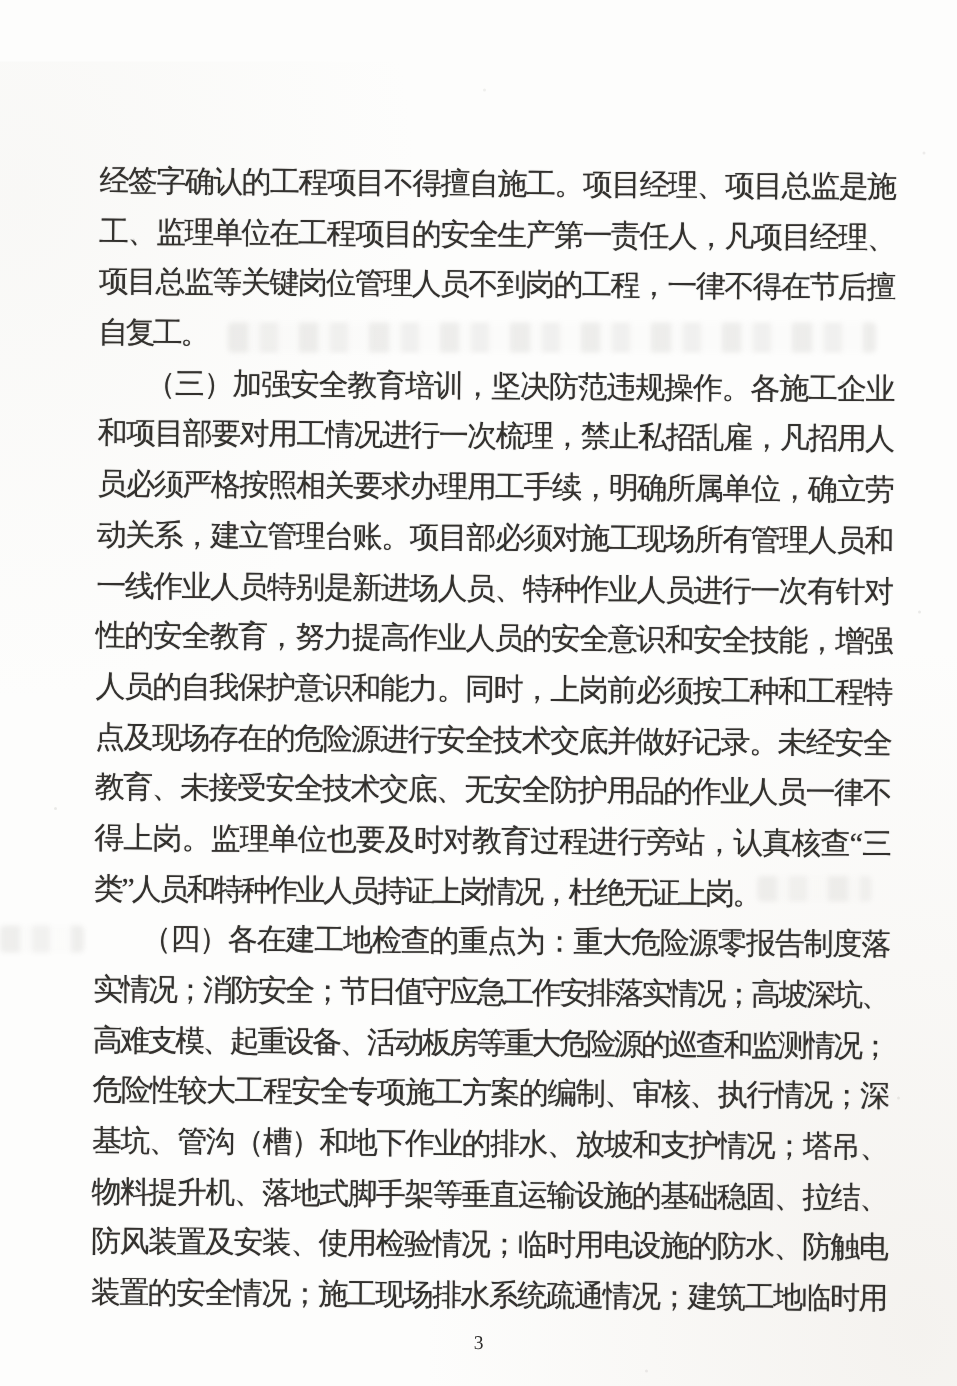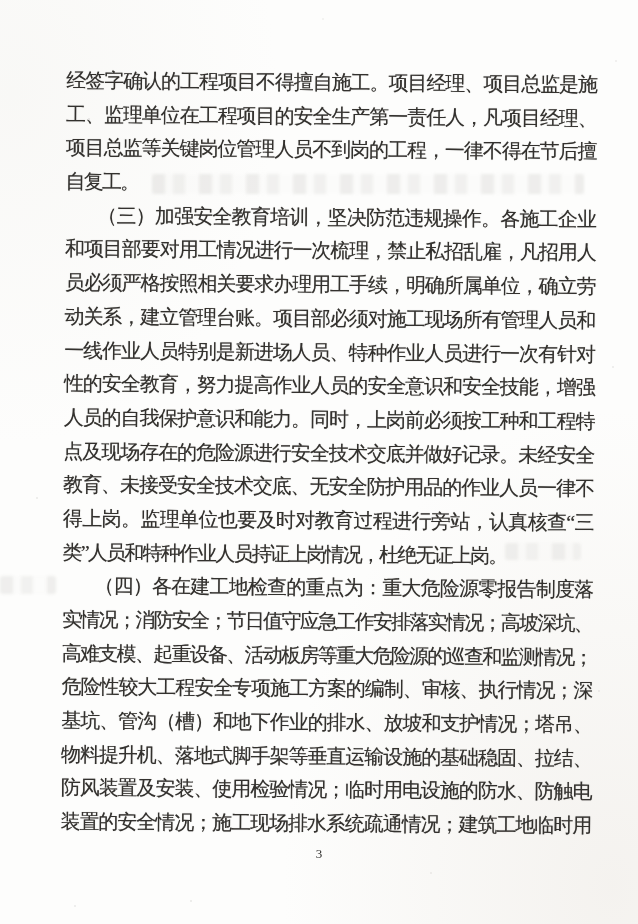--- a/index.html
+++ b/index.html
@@ -9,20 +9,21 @@
     overflow: hidden;
     position: relative;
     font-family: "Liberation Serif", "DejaVu Serif", serif;
   }
   .page {
     position: absolute; inset: 0;
     background:
       radial-gradient(ellipse at 96% 96%, rgba(228,222,214,0.35), rgba(228,222,214,0) 38%),
       radial-gradient(ellipse at 2% 10%, rgba(235,233,228,0.25), rgba(235,233,228,0) 30%),
       #fdfdfc;
+    margin-top: 41px;
   }
   .text-block {
     position: absolute;
     left: 0; top: 0; right: 0;
     padding: 66px 44px 0 64px;
     transform: rotate(0.45deg);
     transform-origin: 50% 45%;
     color: #33312e;
     text-shadow: 0 0 0.7px rgba(51,49,46,0.55);
   }

